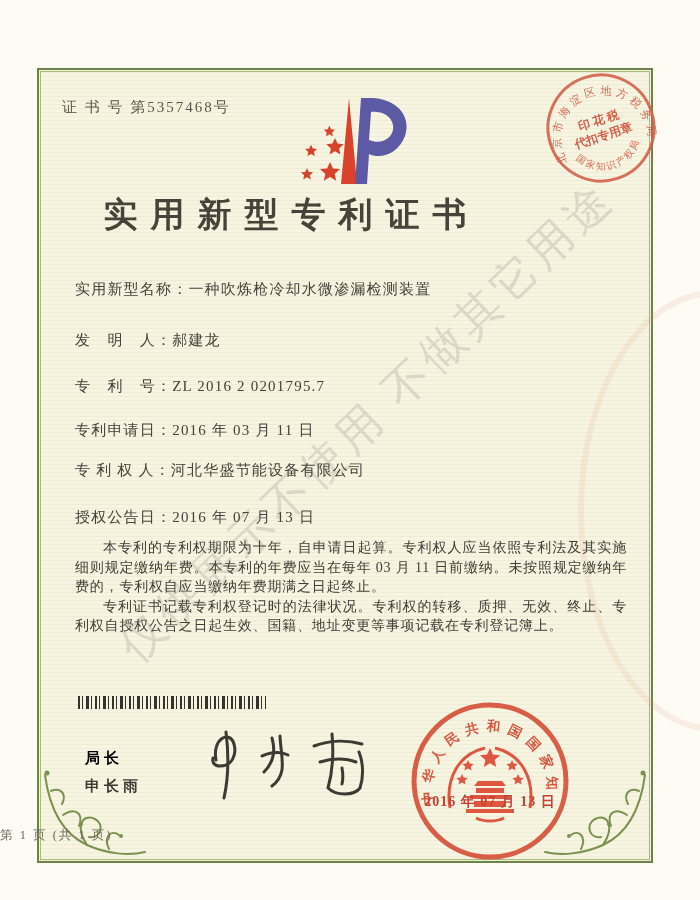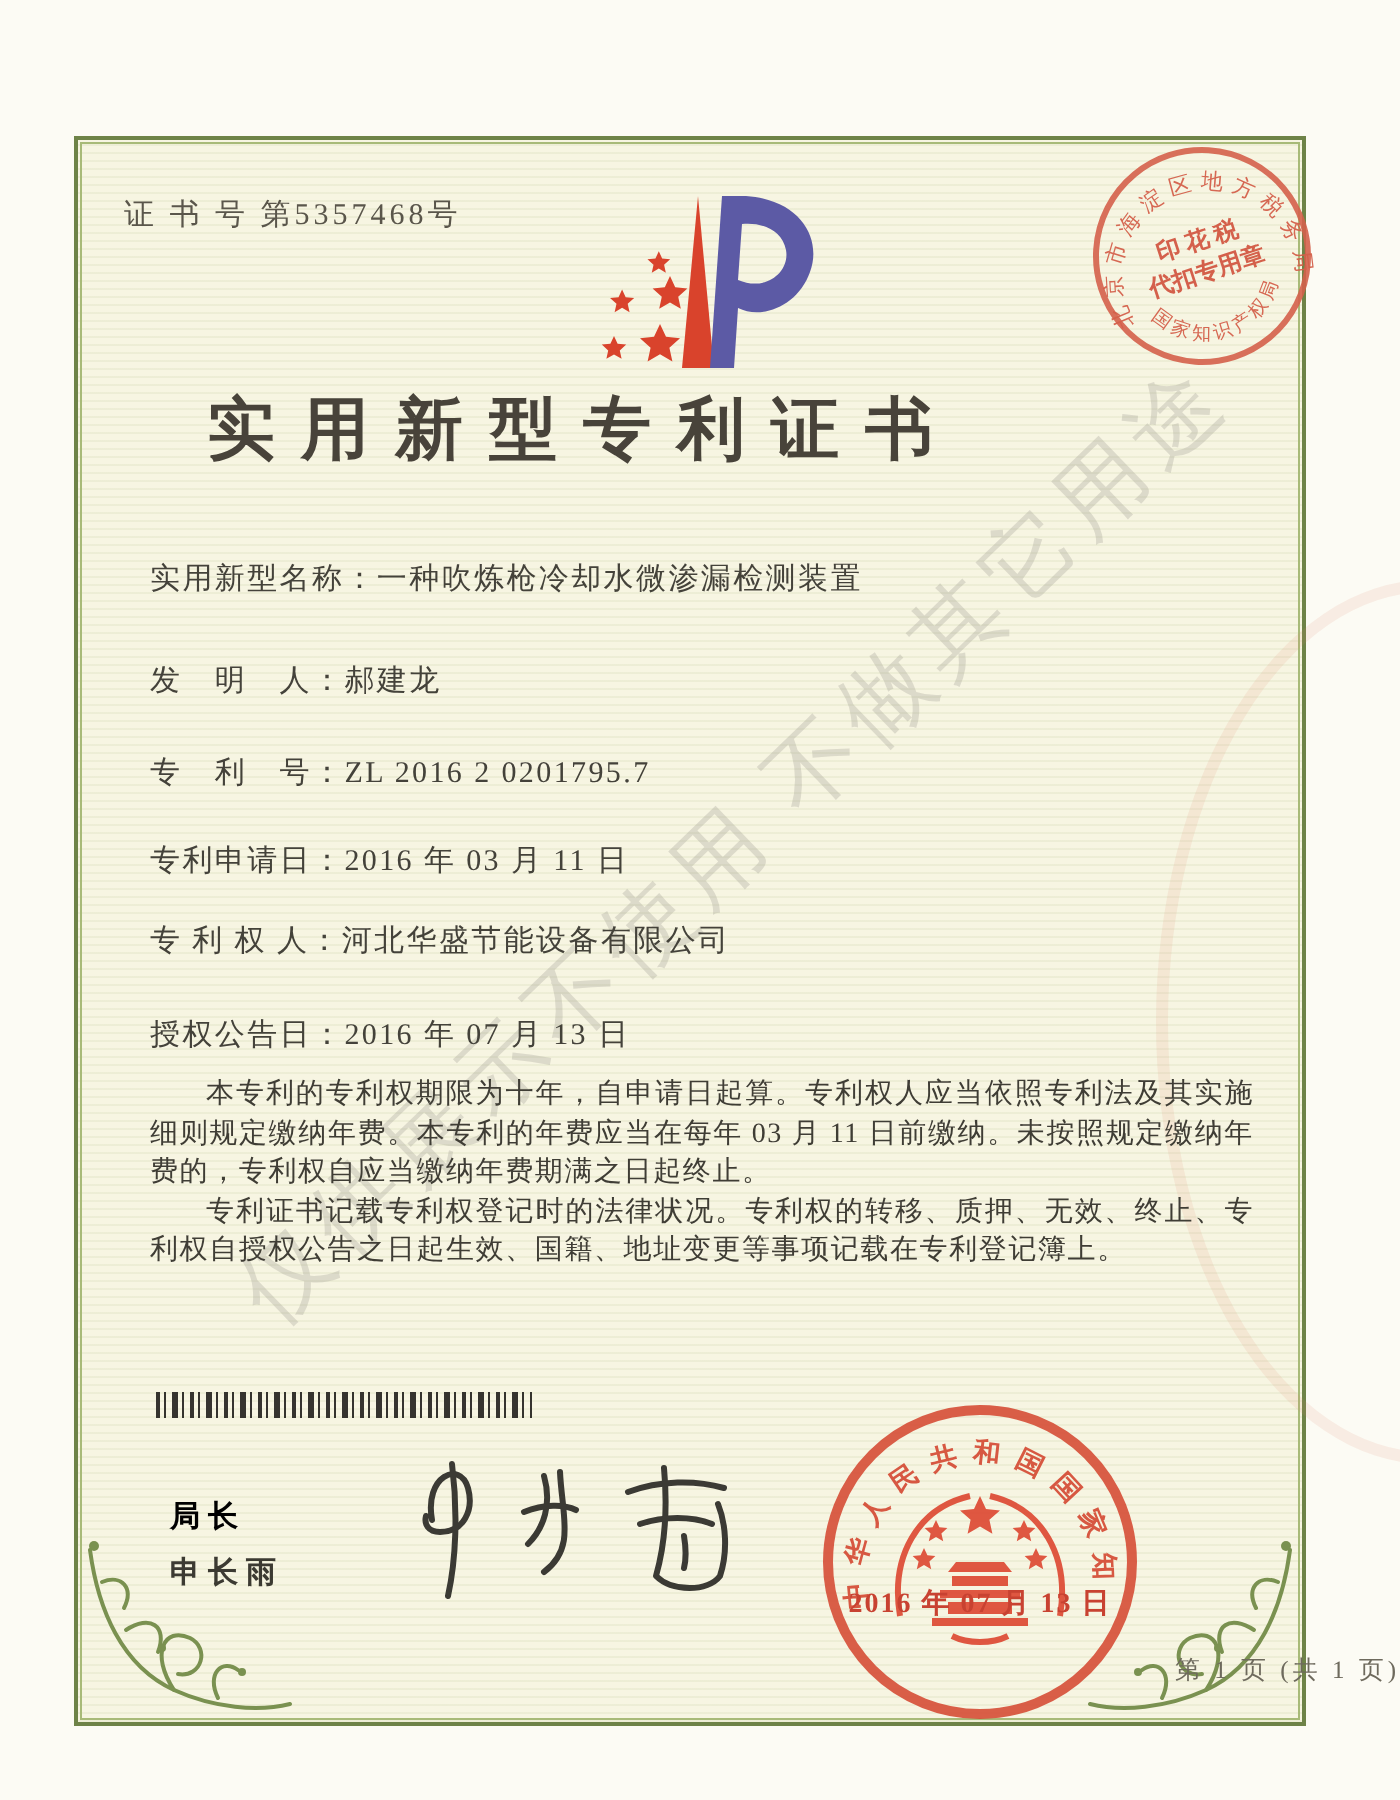--- a/index.html
+++ b/index.html
@@ -24,21 +24,21 @@
   .barcode{position:absolute;left:78px;top:696px;width:188px;height:13px;
            background:repeating-linear-gradient(90deg,#35332e 0 2px,rgba(0,0,0,0) 2px 4px,#35332e 4px 5px,rgba(0,0,0,0) 5px 8px,#35332e 8px 11px,rgba(0,0,0,0) 11px 13px,#35332e 13px 14px,rgba(0,0,0,0) 14px 17px);}
   .signer-title{position:absolute;left:85px;top:749px;font-family:Liberation Serif, serif;
                 font-weight:bold;font-size:15px;letter-spacing:4px;color:#000000;}
   .signer-name{position:absolute;left:85px;top:777px;font-family:"Liberation Sans","DejaVu Sans",sans-serif;
                font-weight:bold;font-size:15px;letter-spacing:4px;color:#3c3a32;}
   .signature{position:absolute;left:196px;top:722px;}
   .seal{position:absolute;left:407px;top:700px;}
   .seal-date{position:absolute;left:408px;top:793px;width:164px;text-align:center;font-size:14px;
              font-weight:600;color:#c84231;letter-spacing:1px;white-space:nowrap;}
-  .footer{position:absolute;left:0;top:827px;width:700px;text-align:right;font-size:12.5px;
+  .footer{position:absolute;left:0;top:827px;width:700px;text-align:left;font-size:12.5px;
           color:#6e6a5d;letter-spacing:2px;}
   .logo{position:absolute;left:283px;top:92px;}
   .tax-stamp{position:absolute;left:543px;top:70px;transform:rotate(-18deg);}
   .flourish{position:absolute;bottom:2px;}
   .flourish.left{left:2px;}
   .flourish.right{right:2px;transform:scaleX(-1);}
   .ghost-arc{position:absolute;right:-150px;top:290px;width:260px;height:430px;border-radius:50%;
              border:6px solid rgba(226,128,108,0.12);}
 </style>
 </head>

